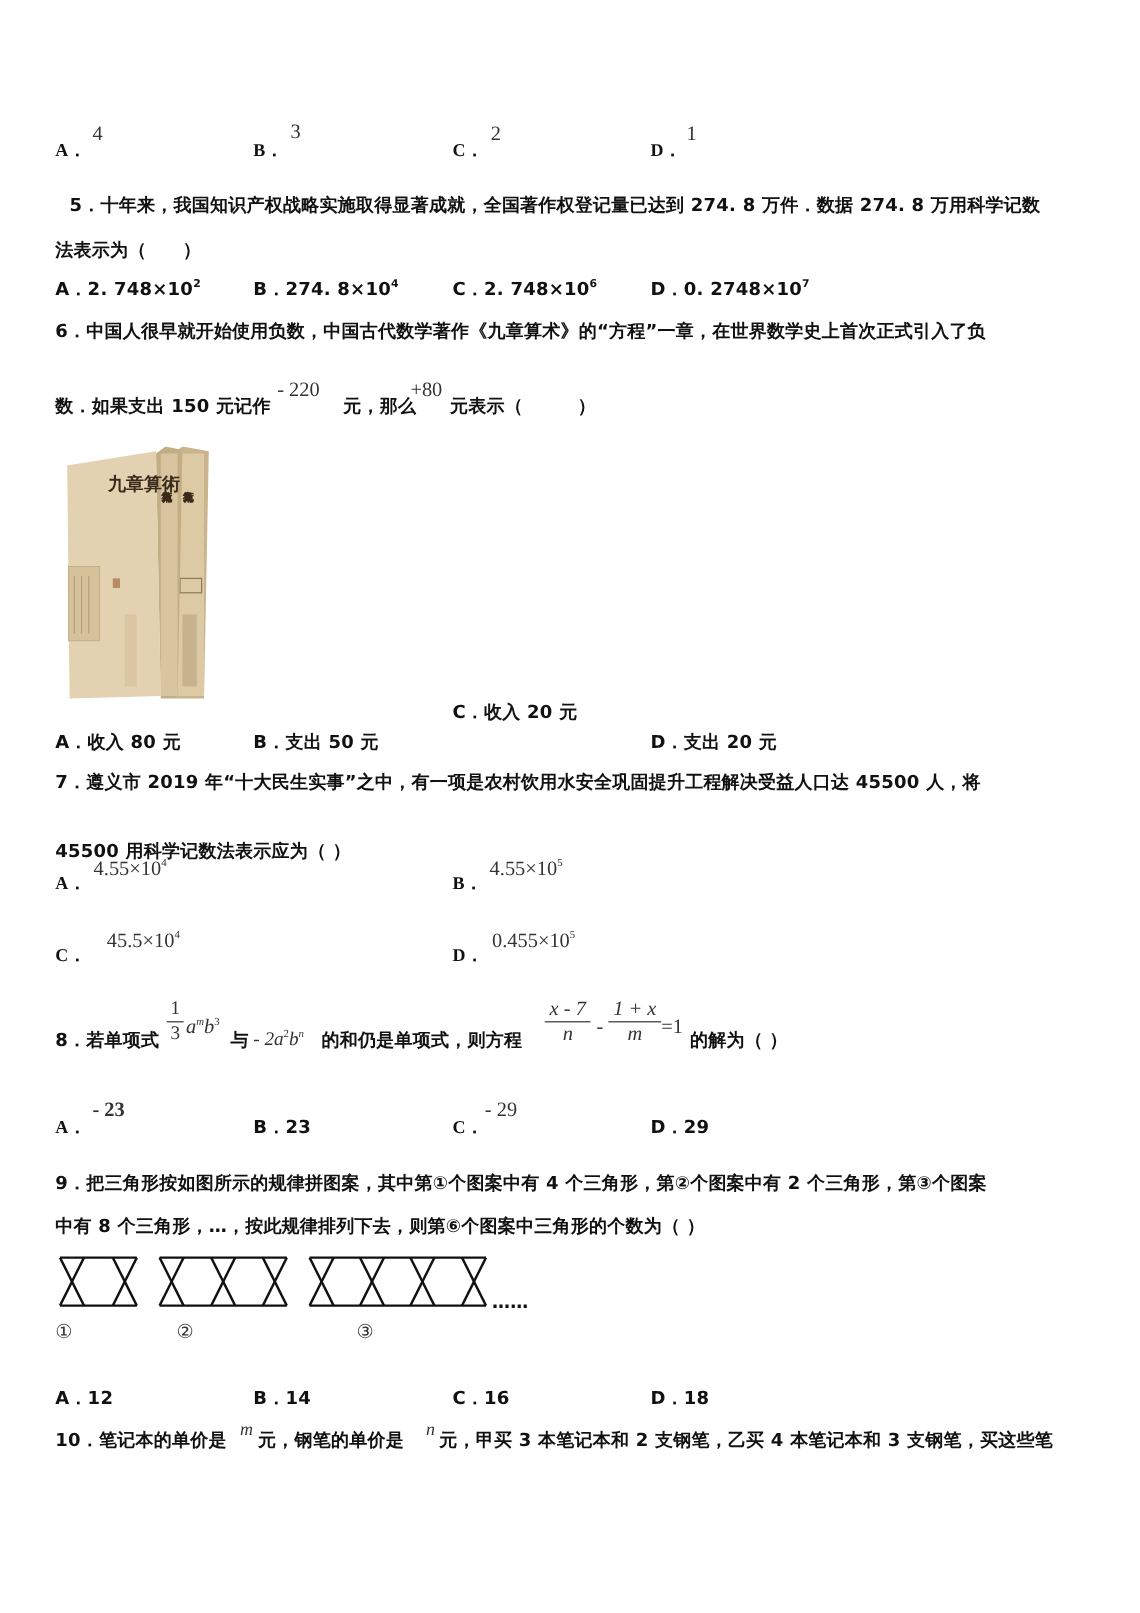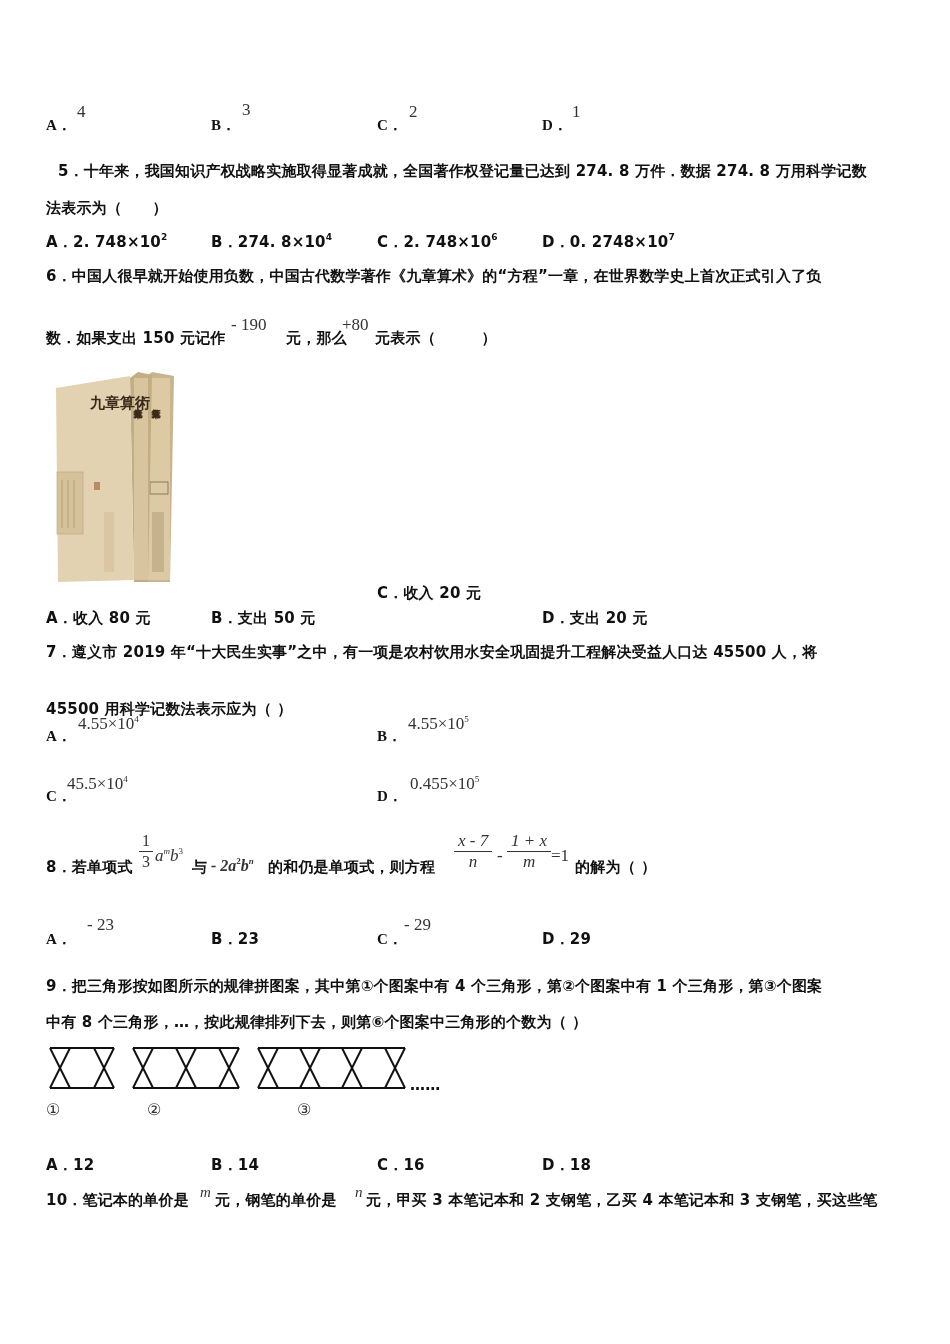--- a/index.html
+++ b/index.html
@@ -43,21 +43,21 @@
     <span>C．</span><span>2. 748×10</span><sup>6</sup>
   </div>
   <div class="abs cn" style="left:542px;top:232px;">
     <span>D．</span><span>0. 2748×10</span><sup>7</sup>
   </div>
 </div>
 
 <div>
   <div class="abs cn" style="left:46px;top:267px;">6．中国人很早就开始使用负数，中国古代数学著作《九章算术》的“方程”一章，在世界数学史上首次正式引入了负</div>
   <span class="abs cn" style="left:46px;top:329px;">数．如果支出 150 元记作</span>
-  <span class="abs math" style="left:231px;top:315px;">- 190</span>
+  <span class="abs math" style="left:231px;top:315px;">- 220</span>
   <span class="abs cn" style="left:286px;top:329px;">元，那么</span>
   <span class="abs math" style="left:342px;top:315px;">+80</span>
   <span class="abs cn" style="left:375px;top:329px;text-align:center;">元表示（　　　）</span>
 
   <div class="book">
     <svg width="148" height="212" viewBox="0 0 148 212">
       <rect x="0" y="0" width="148" height="212" fill="#ffffff"></rect>
 
       <polygon points="100,6 108,0 130,4 126,210 104,210" fill="#c9b48d"></polygon>
       <rect x="104" y="6" width="22" height="202" fill="#dccaa5"></rect>
@@ -91,60 +91,60 @@
   <div class="abs cn" style="left:46px;top:643px;">7．遵义市 2019 年“十大民生实事”之中，有一项是农村饮用水安全巩固提升工程解决受益人口达 45500 人，将</div>
   <div class="abs cn" style="left:46px;top:680px;margin-top:20px;">45500 用科学记数法表示应为（  ）</div>
 
   <span class="abs lab" style="left:46px;top:727px;">A．</span>
   <span class="abs math" style="left:78px;top:714px;"><span>4.55×10</span><sup>4</sup></span>
 
   <span class="abs lab" style="left:377px;top:727px;">B．</span>
   <span class="abs math" style="left:408px;top:714px;"><span>4.55×10</span><sup>5</sup></span>
 
   <span class="abs lab" style="left:46px;top:787px;">C．</span>
-  <span class="abs math" style="left:67px;top:774px;"><span>45.5×10</span><sup>4</sup></span>
+  <span class="abs math" style="left:89px;top:774px;"><span>45.5×10</span><sup>4</sup></span>
 
   <span class="abs lab" style="left:377px;top:787px;">D．</span>
   <span class="abs math" style="left:410px;top:774px;"><span>0.455×10</span><sup>5</sup></span>
 </div>
 
 <div>
   <span class="abs cn" style="left:46px;top:858px;">8．若单项式</span>
   <span class="abs math" style="left:139px;top:831px;">
     <span class="frac" style="font-size:16px;"><span class="num">1</span><span class="den">3</span></span>
   </span>
   <span class="abs mathi" style="left:155px;top:846px;text-align:right;">
     <span>a</span><sup>m</sup><span>b</span><sup style="font-style:normal">3</sup>
   </span>
   <span class="abs cn" style="left:192px;top:858px;">与</span>
-  <span class="abs mathi" style="left:211px;top:856px;font-size:16px;font-weight:bold;">
+  <span class="abs mathi" style="left:211px;top:856px;font-size:16px;">
     <span>- 2a</span><sup style="font-style:normal">2</sup><span>b</span><sup>n</sup>
   </span>
   <span class="abs cn" style="left:268px;top:858px;">的和仍是单项式，则方程</span>
 
   <span class="abs mathi" style="left:454px;top:831px;">
     <span class="frac"><span class="num" style="padding:0 4px;">x - 7</span><span class="den">n</span></span>
   </span>
   <span class="abs math" style="left:497px;top:846px;">-</span>
   <span class="abs mathi" style="left:507px;top:831px;">
     <span class="frac"><span class="num" style="padding:0 4px;">1 + x</span><span class="den">m</span></span>
   </span>
   <span class="abs math" style="left:551px;top:846px;">=1</span>
   <span class="abs cn" style="left:575px;top:858px;">的解为（  ）</span>
 
   <span class="abs lab" style="left:46px;top:930px;">A．</span>
-  <span class="abs math" style="left:87px;top:915px;">- 23</span>
+  <span class="abs math" style="left:77px;top:915px;font-weight:bold;">- 23</span>
   <span class="abs cn" style="left:211px;top:930px;"><span>B．</span><span>23</span></span>
   <span class="abs lab" style="left:377px;top:930px;">C．</span>
   <span class="abs math" style="left:404px;top:915px;font-family:Liberation Serif, serif;">- 29</span>
   <span class="abs cn" style="left:542px;top:930px;"><span>D．</span><span>29</span></span>
 </div>
 
 <div>
-  <div class="abs cn" style="left:46px;top:977px;">9．把三角形按如图所示的规律拼图案，其中第①个图案中有 4 个三角形，第②个图案中有 1 个三角形，第③个图案</div>
+  <div class="abs cn" style="left:46px;top:977px;">9．把三角形按如图所示的规律拼图案，其中第①个图案中有 4 个三角形，第②个图案中有 2 个三角形，第③个图案</div>
   <div class="abs cn" style="left:46px;top:1013px;">中有 8 个三角形，…，按此规律排列下去，则第⑥个图案中三角形的个数为（    ）</div>
 
   <svg class="abs" style="left:46px;top:1045px;" width="360" height="46" viewBox="0 0 360 46">
     <g stroke="#111" stroke-width="2" fill="none" stroke-linejoin="miter">
 
       <line x1="4" y1="3" x2="68" y2="3"></line>
       <line x1="4" y1="43" x2="68" y2="43"></line>
       <polyline points="4,3 24,43"></polyline>
         <polyline points="24,3 4,43"></polyline>
       <polyline points="48,3 68,43"></polyline>

